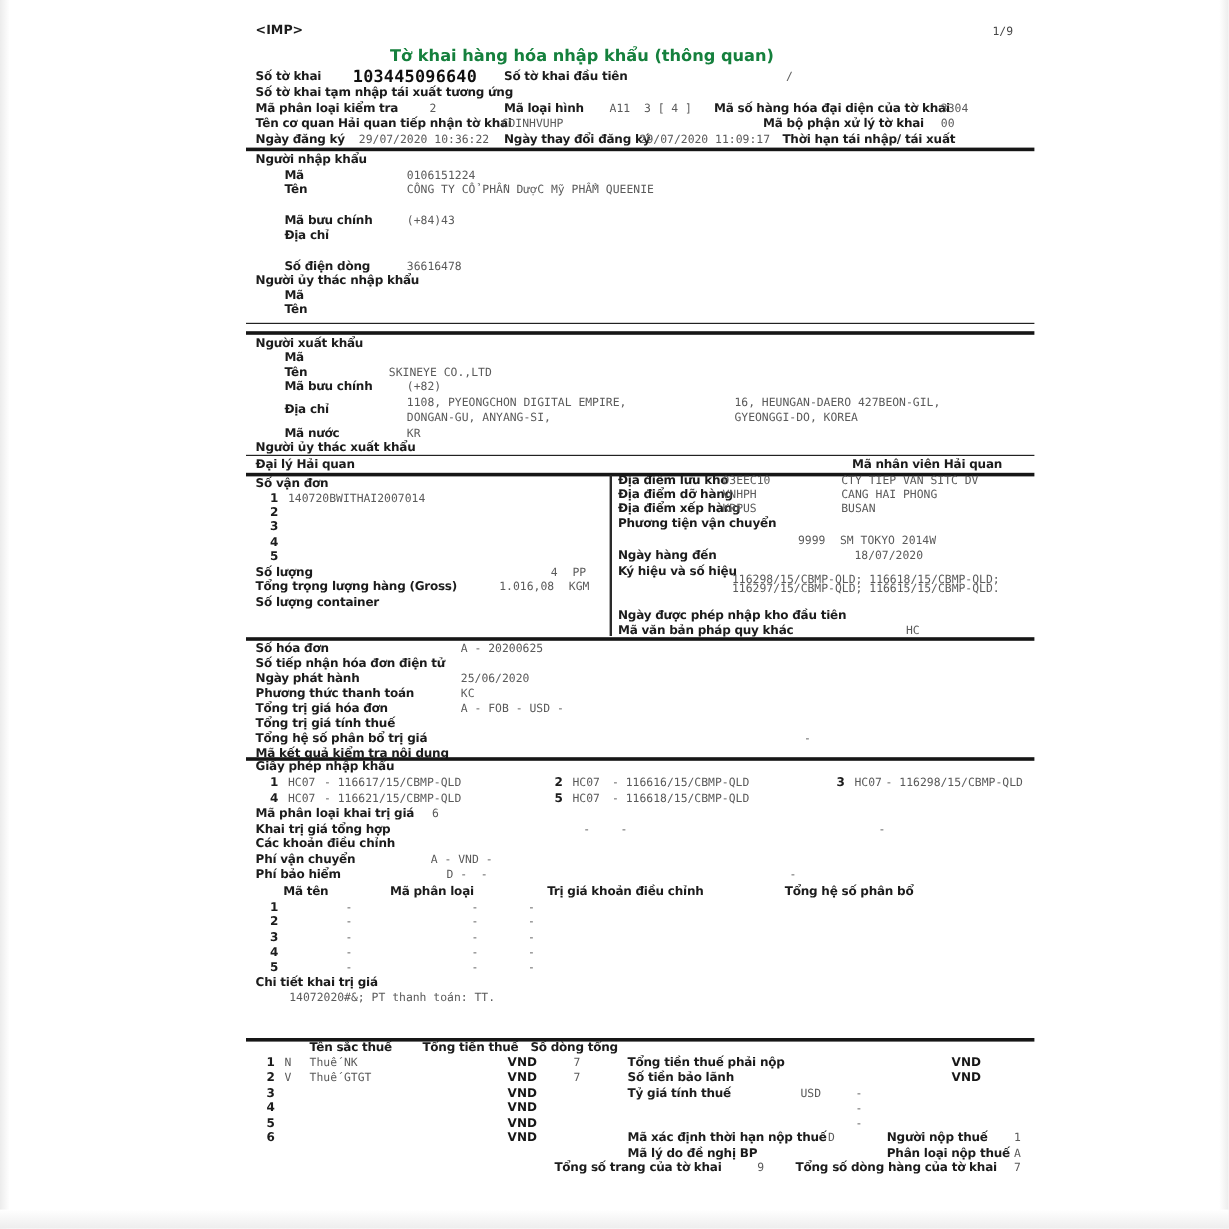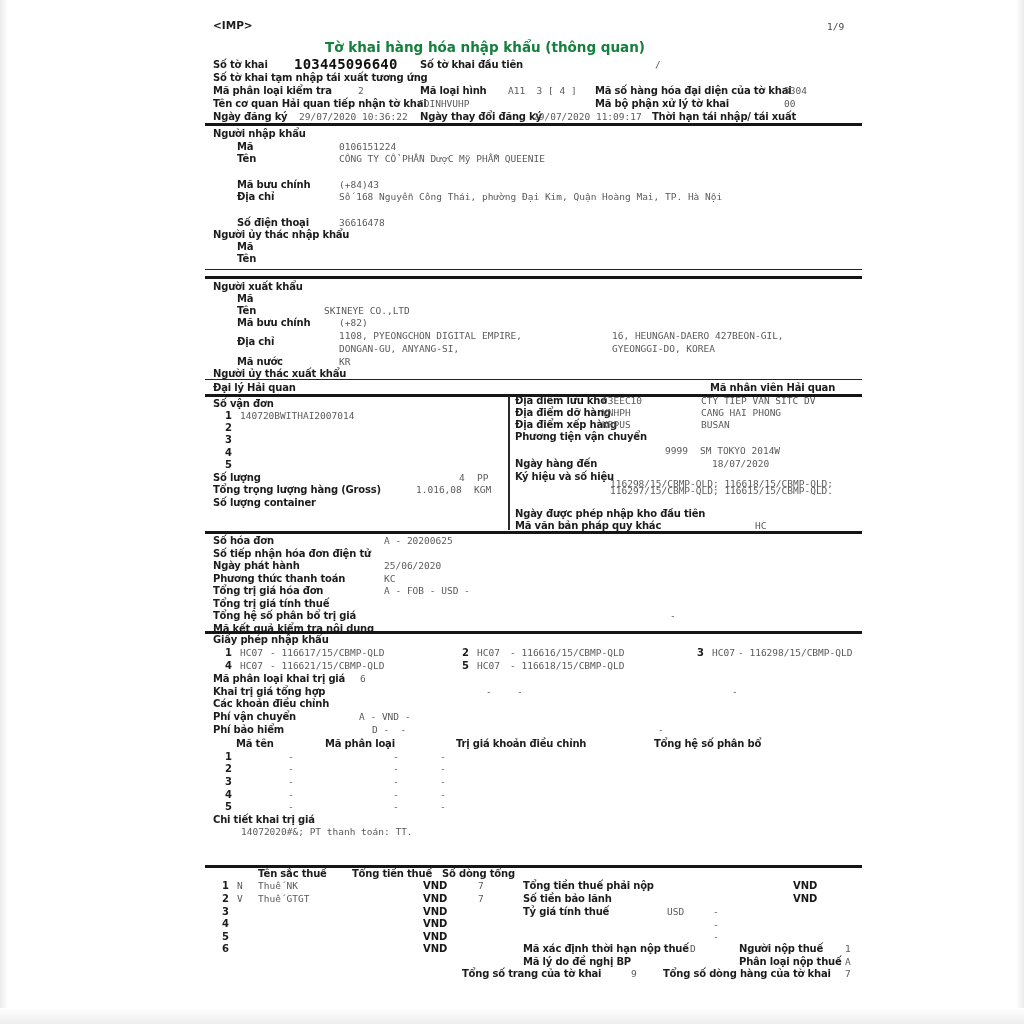--- a/index.html
+++ b/index.html
@@ -46,41 +46,40 @@
 
   <span class="l" style="left:213px;top:85px">Mã phân loại kiểm tra</span>
   <span class="m" style="left:358px;top:85px">2</span>
   <span class="l" style="left:420px;top:85px">Mã loại hình</span>
   <span class="m" style="left:508px;top:85px">A11  3 [ 4 ]</span>
   <span class="l" style="left:595px;top:85px;width:175px;text-align:right">Mã số hàng hóa đại diện của tờ khai</span>
   <span class="m" style="left:784px;top:85px">3304</span>
 
   <span class="l" style="left:213px;top:98px">Tên cơ quan Hải quan tiếp nhận tờ khai</span>
   <span class="m" style="left:418px;top:98px">CDINHVUHP</span>
-  <span class="l" style="left:595px;top:98px;width:175px;">Mã bộ phận xử lý tờ khai</span>
+  <span class="l" style="left:595px;top:98px;width:175px;text-align:right">Mã bộ phận xử lý tờ khai</span>
   <span class="m" style="left:784px;top:98px">00</span>
 
   <span class="l" style="left:213px;top:111px">Ngày đăng ký</span>
   <span class="m" style="left:299px;top:111px">29/07/2020 10:36:22</span>
   <span class="l" style="left:420px;top:111px">Ngày thay đổi đăng ký</span>
   <span class="m" style="left:533px;top:111px">29/07/2020 11:09:17</span>
   <span class="l" style="left:652px;top:111px">Thời hạn tái nhập/ tái xuất</span>
 
   <div class="rl rt" style="top:123px"></div>
 
   <span class="l" style="left:213px;top:128px">Người nhập khẩu</span>
   <span class="l" style="left:237px;top:141px">Mã</span>
   <span class="m" style="left:339px;top:141px">0106151224</span>
   <span class="l" style="left:237px;top:153px">Tên</span>
   <span class="m" style="left:339px;top:153px">CÔNG TY CỔ PHẦN DượC Mỹ PHẨM QUEENIE</span>
   <span class="l" style="left:237px;top:179px">Mã bưu chính</span>
   <span class="m" style="left:339px;top:179px">(+84)43</span>
   <span class="l" style="left:237px;top:191px">Địa chỉ</span>
-  <span class="m" style="left:339px;top:191px">Số 168 Nguyễn Công Thái, phường Đại Kim, Quận Hoàng Mai, TP. Hà Nội</span>
-  <span class="l" style="left:237px;top:217px">Số điện thoại</span>
+  <span class="l" style="left:237px;top:217px">Số điện dòng</span>
   <span class="m" style="left:339px;top:217px">36616478</span>
   <span class="l" style="left:213px;top:229px">Người ủy thác nhập khẩu</span>
   <span class="l" style="left:237px;top:241px">Mã</span>
   <span class="l" style="left:237px;top:253px">Tên</span>
 
   <div class="rl" style="top:269px"></div>
   <div class="rl rt" style="top:276px"></div>
 
   <span class="l" style="left:213px;top:281px">Người xuất khẩu</span>
   <span class="l" style="left:237px;top:293px">Mã</span>

